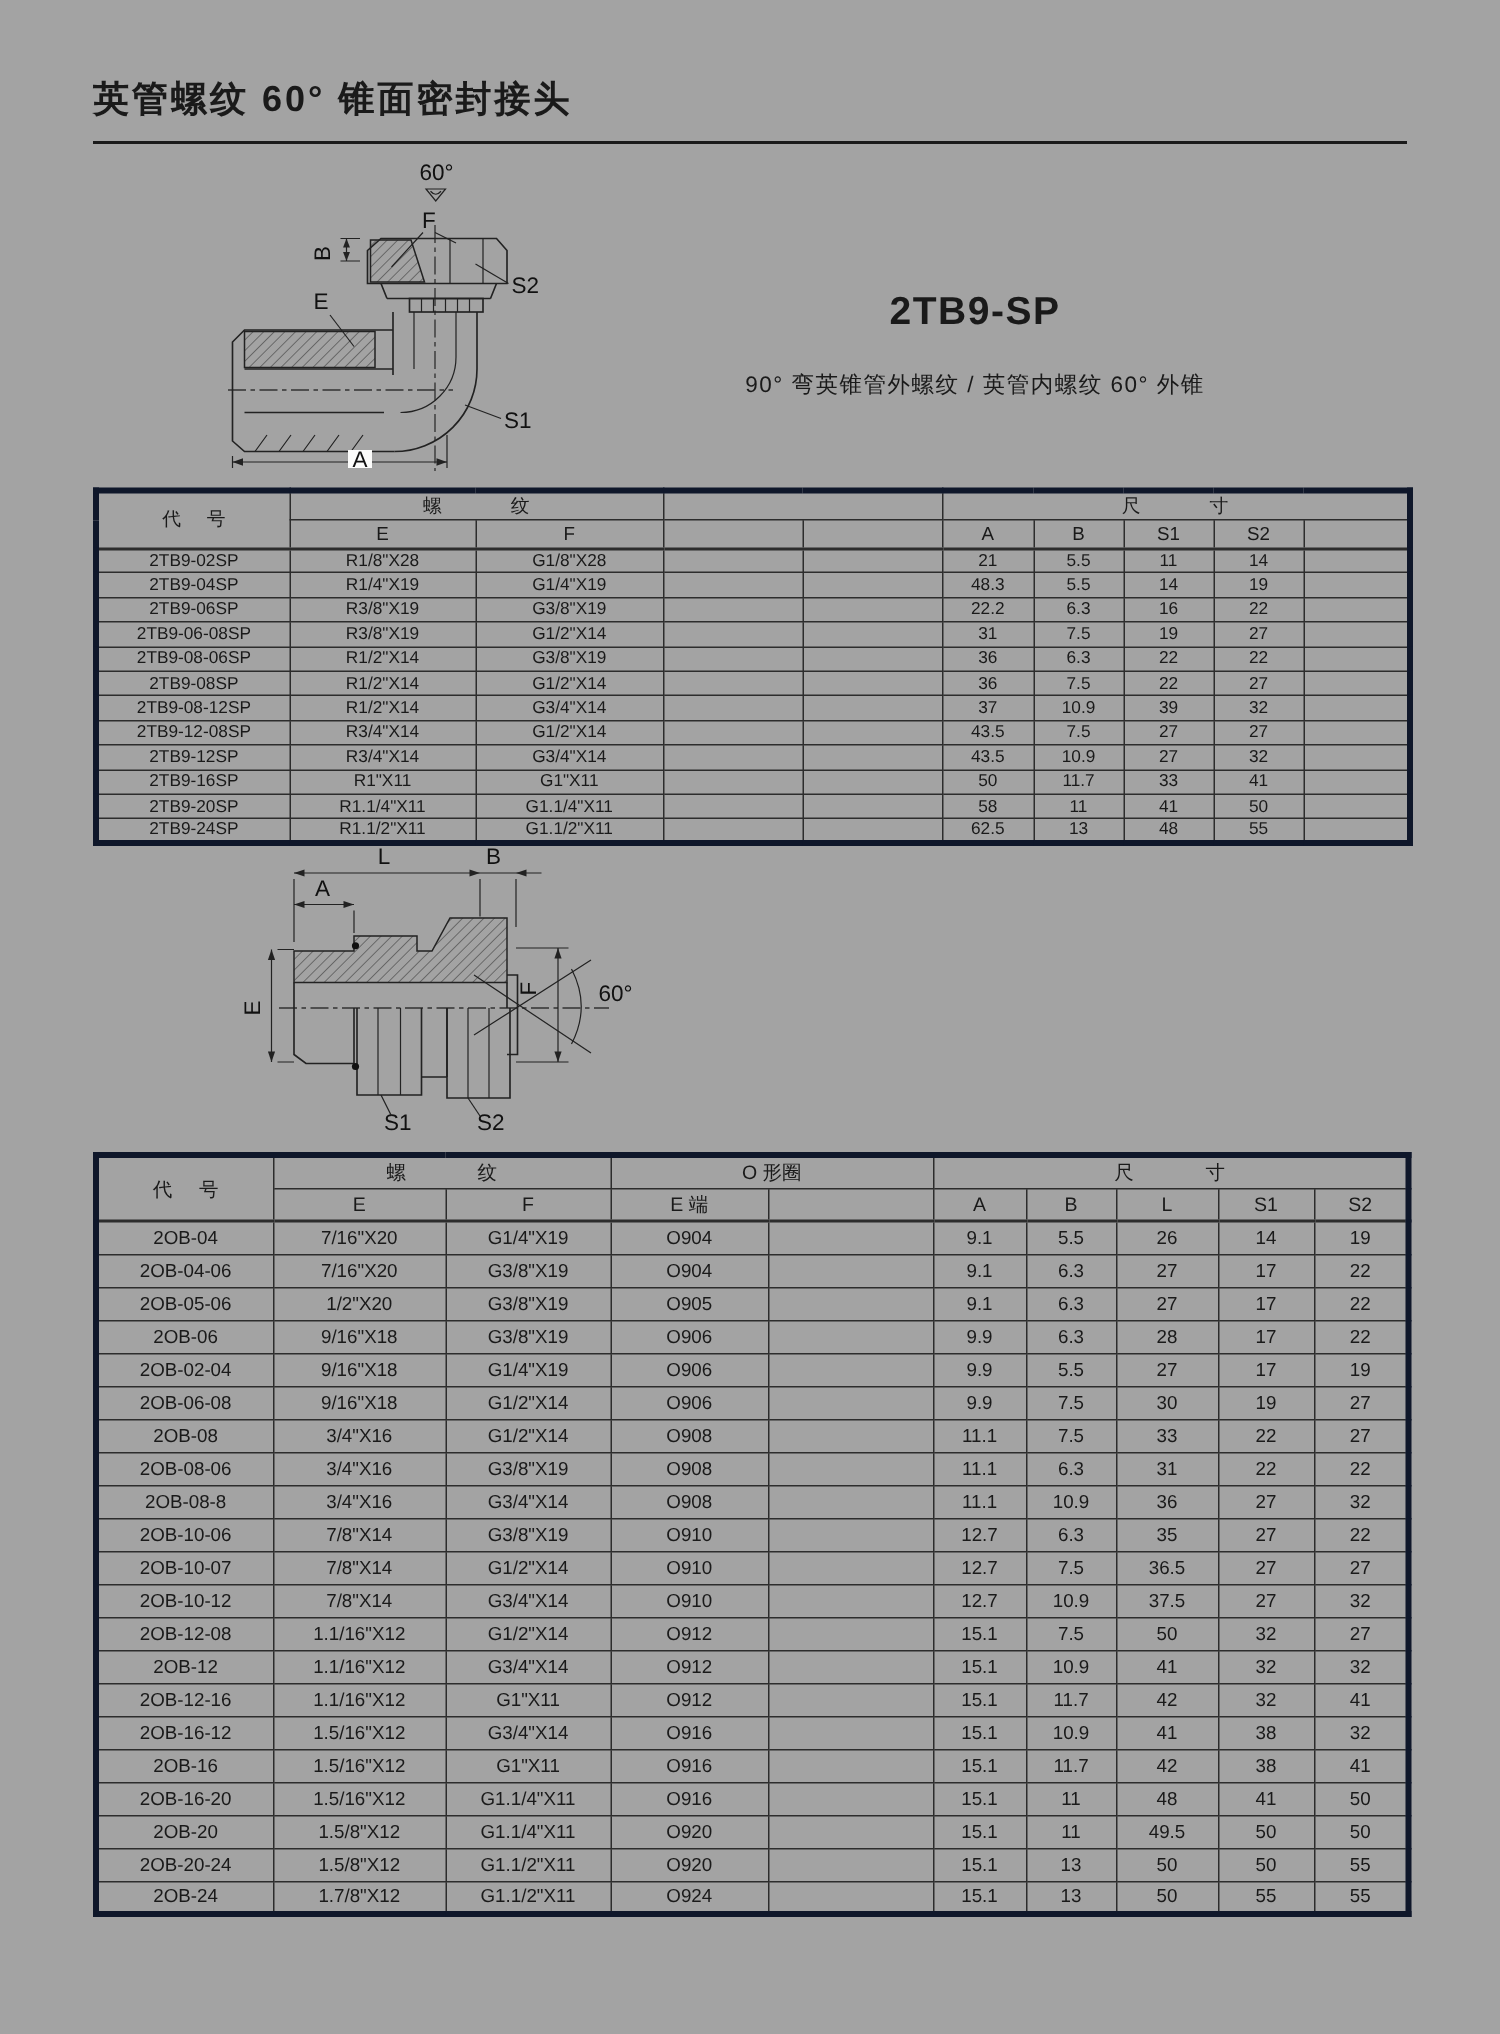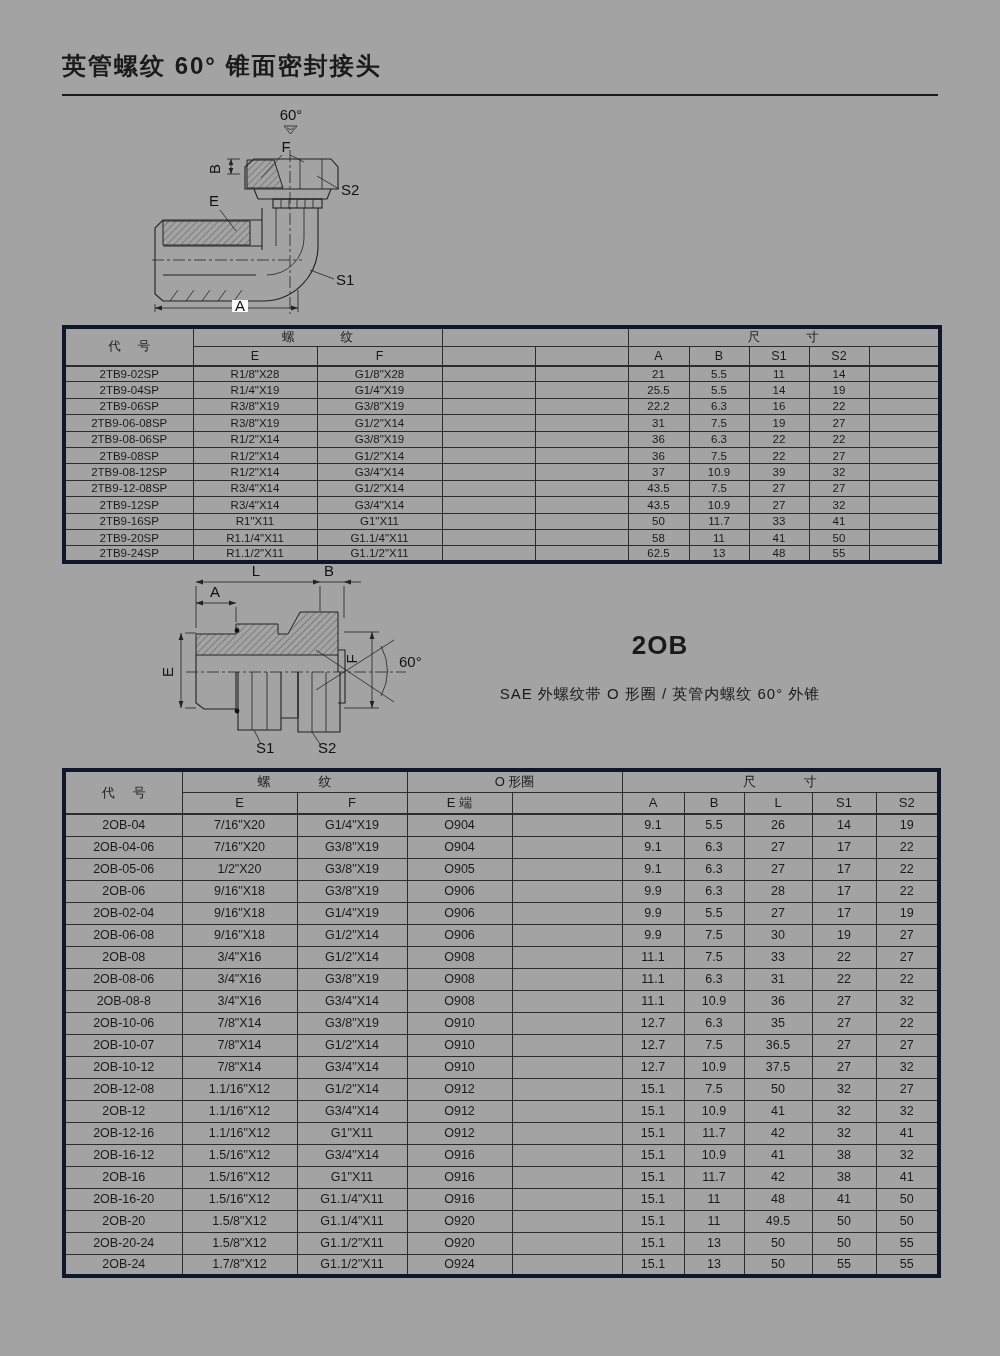--- a/index.html
+++ b/index.html
@@ -109,20 +109,24 @@
     <text x="186" y="187">S1</text>
     <path class="ln07" d="M184,181 L160,172"></path>
 
     <path class="ln07" d="M5,206 V214 M148,192 V214 M5,210 H148"></path>
     <polygon class="arr" points="5,210 12,207.5 12,212.5"></polygon>
     <polygon class="arr" points="148,210 141,207.5 141,212.5"></polygon>
     <rect x="82" y="202" width="16" height="12" fill="#fcfcfb"></rect>
     <text x="90" y="213" text-anchor="middle">A</text>
   </svg>
 
+  <div class="model-block one">
+    <div class="model-name">2TB9-SP</div>
+    <div class="model-desc">90° 弯英锥管外螺纹 / 英管内螺纹 60° 外锥</div>
+  </div>
 
   <table id="t1">
     <colgroup>
       <col style="width:129px">
         <col style="width:124px">
         <col style="width:125px">
       <col style="width:93px">
         <col style="width:93px">
         <col style="width:61px">
       <col style="width:60px">
@@ -161,21 +165,21 @@
           <td>11</td>
           <td>14</td>
           <td></td>
         </tr>
         <tr>
           <td>2TB9-04SP</td>
           <td>R1/4"X19</td>
           <td>G1/4"X19</td>
           <td></td>
           <td></td>
-          <td>25.5</td>
+          <td>48.3</td>
           <td>5.5</td>
           <td>14</td>
           <td>19</td>
           <td></td>
         </tr>
         <tr>
           <td>2TB9-06SP</td>
           <td>R3/8"X19</td>
           <td>G3/8"X19</td>
           <td></td>
@@ -347,24 +351,20 @@
     <polygon class="arr" points="33,73 30.6,80 35.4,80"></polygon>
     <polygon class="arr" points="33,148 30.6,141 35.4,141"></polygon>
     <text transform="rotate(-90 25 112)" x="25" y="112" text-anchor="middle">E</text>
 
     <text x="108" y="193">S1</text>
     <path class="ln07" d="M106,170 L113,184"></path>
     <text x="170" y="193">S2</text>
     <path class="ln07" d="M164,172 L172,184"></path>
   </svg>
 
-  <div class="model-block two">
-    <div class="model-name">2OB</div>
-    <div class="model-desc">SAE 外螺纹带 O 形圈 / 英管内螺纹 60° 外锥</div>
-  </div>
 
   <table id="t2">
     <colgroup>
       <col style="width:118px">
         <col style="width:115px">
         <col style="width:110px">
       <col style="width:105px">
         <col style="width:110px">
         <col style="width:62px">
       <col style="width:60px">

